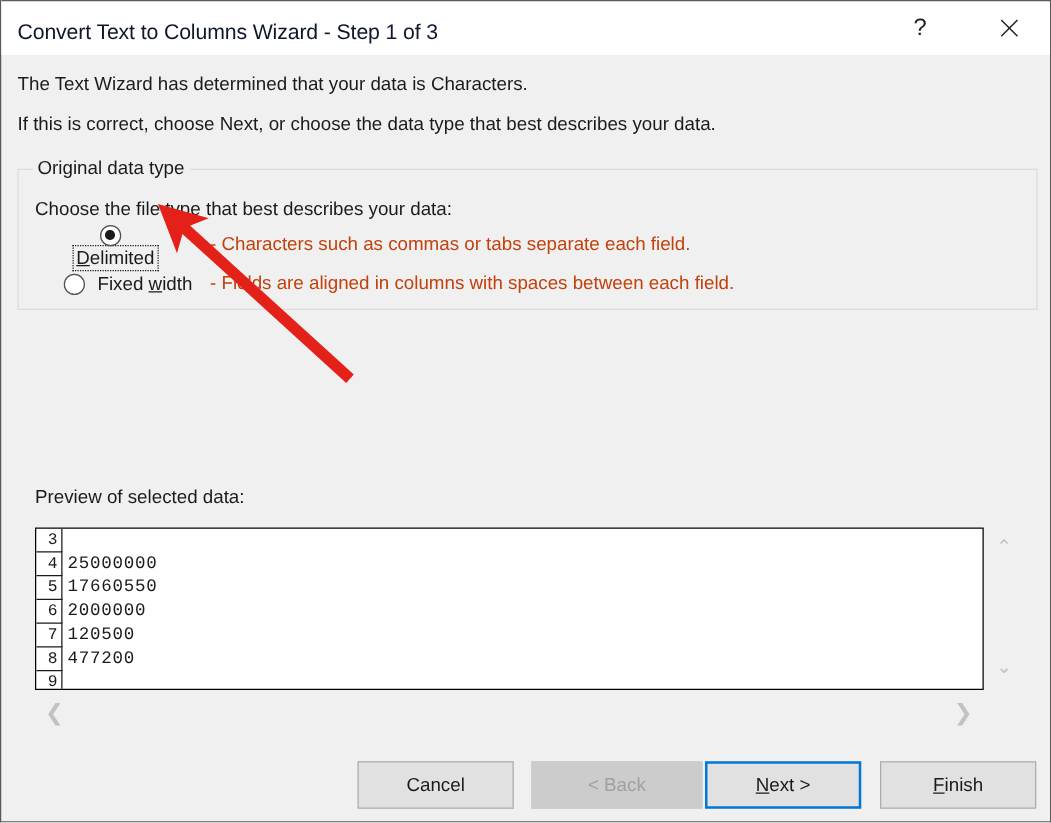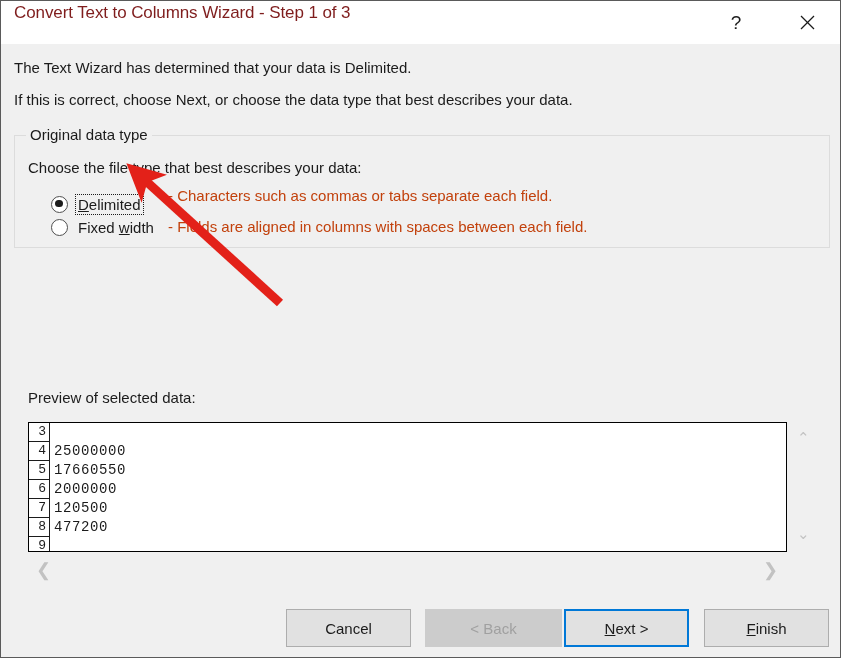--- a/index.html
+++ b/index.html
@@ -30,23 +30,23 @@
     left: 0; top: 0;
     width: 841px;
     height: 44px;
     background: #ffffff;
     border-top: 1px solid #5a5a5a;
     box-sizing: border-box;
   }
   #title-text {
     position: absolute;
     left: 13px;
-    top: 2px;
+    top: 15px;
     font-size: 17px;
-    color: #7f1d1d;
+    color: #0f172a;
     white-space: nowrap;
     letter-spacing: -0.1px;
   }
   .title-btn {
     position: absolute;
     top: 0;
     width: 46px;
     height: 43px;
     display: flex;
     align-items: center;
@@ -99,21 +99,21 @@
 
   
   .radio-row {
     position: absolute;
     left: 50px;
     height: 24px;
     display: flex;
     align-items: center;
     white-space: nowrap;
   }
-  #radio-delimited-row { top: 192px; }
+  #radio-delimited-row { top: 180px; flex-direction: column; }
   #radio-fixed-row { top: 215px; }
 
   .radio-mark {
     width: 17px;
     height: 17px;
     border-radius: 50%;
     border: 1.5px solid #4f4f4f;
     background: #ffffff;
     box-sizing: border-box;
     position: relative;
@@ -273,21 +273,21 @@
     <div id="title-text">Convert Text to Columns Wizard - Step 1 of 3</div>
     <div id="help-btn" class="title-btn">?</div>
     <div id="close-btn" class="title-btn">
       <svg width="15" height="15" viewBox="0 0 15 15">
         <line x1="1" y1="1" x2="14" y2="14" stroke="currentColor" stroke-width="1.2"></line>
         <line x1="14" y1="1" x2="1" y2="14" stroke="currentColor" stroke-width="1.2"></line>
       </svg>
     </div>
   </div>
 
-  <div id="intro1" class="intro-line">The Text Wizard has determined that your data is Delimited.</div>
+  <div id="intro1" class="intro-line">The Text Wizard has determined that your data is Characters.</div>
   <div id="intro2" class="intro-line">If this is correct, choose Next, or choose the data type that best describes your data.</div>
 
   <div id="groupbox"></div>
   <div id="groupbox-legend">Original data type</div>
   <div id="choose-label">Choose the file type that best describes your data:</div>
 
   <div id="radio-delimited-row" class="radio-row">
     <span class="radio-mark checked"></span>
     <span class="radio-label focused"><u>D</u><span>elimited</span></span>
   </div>

